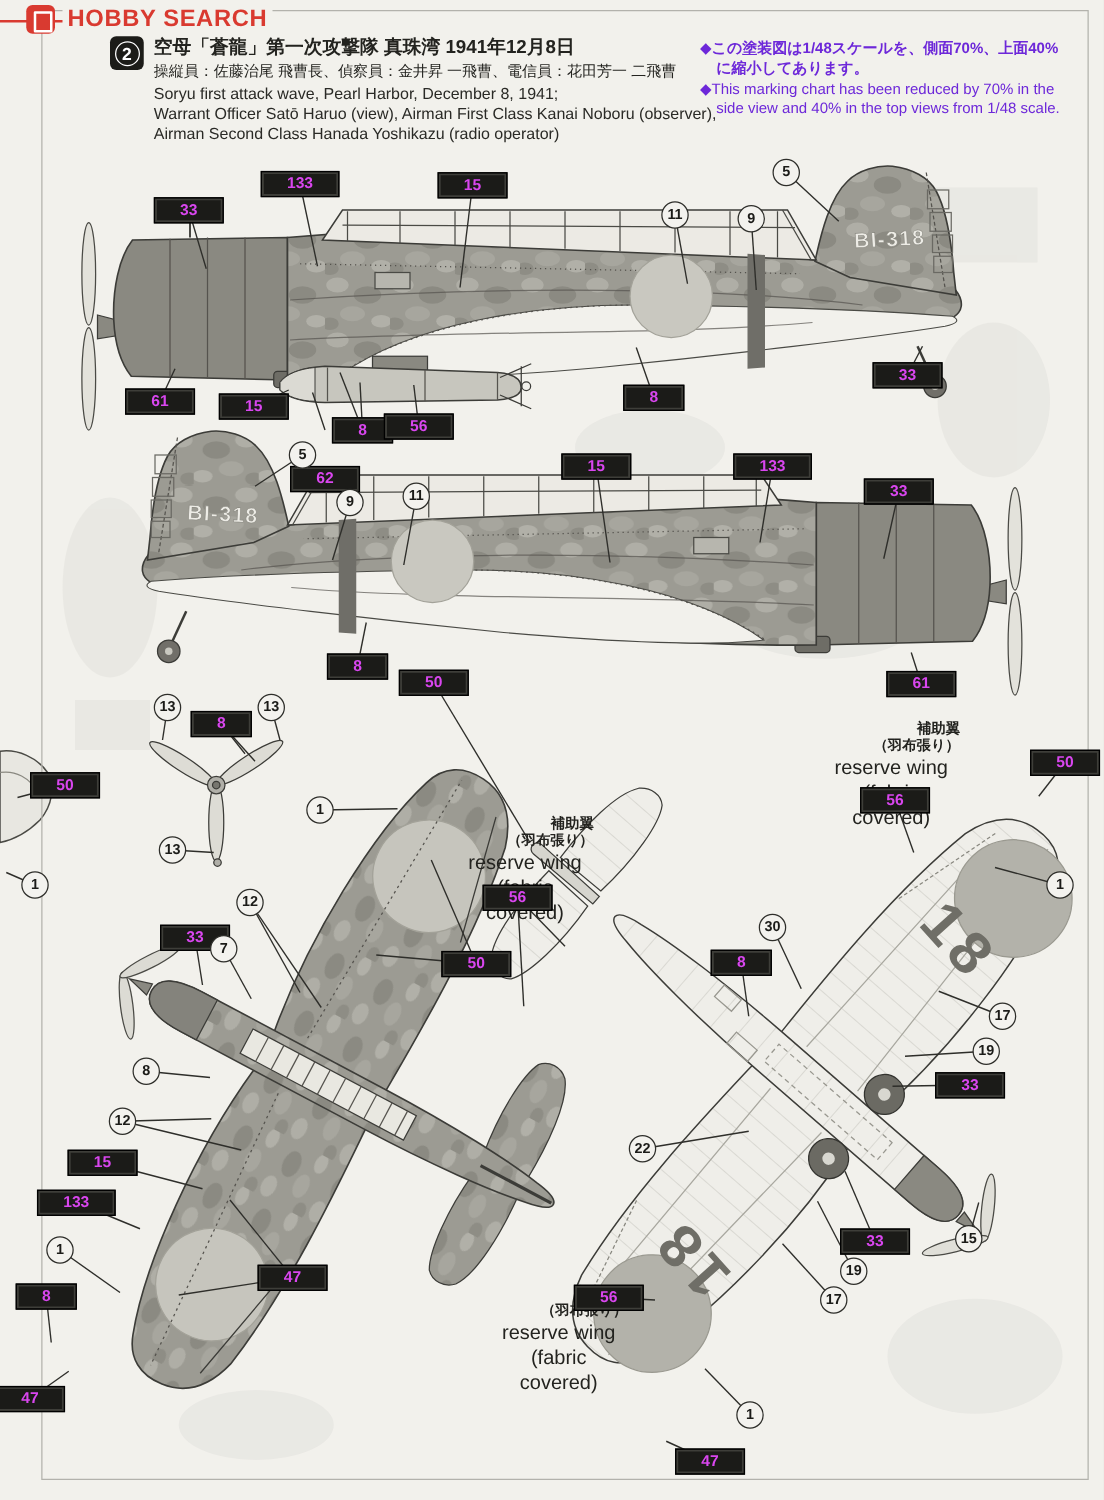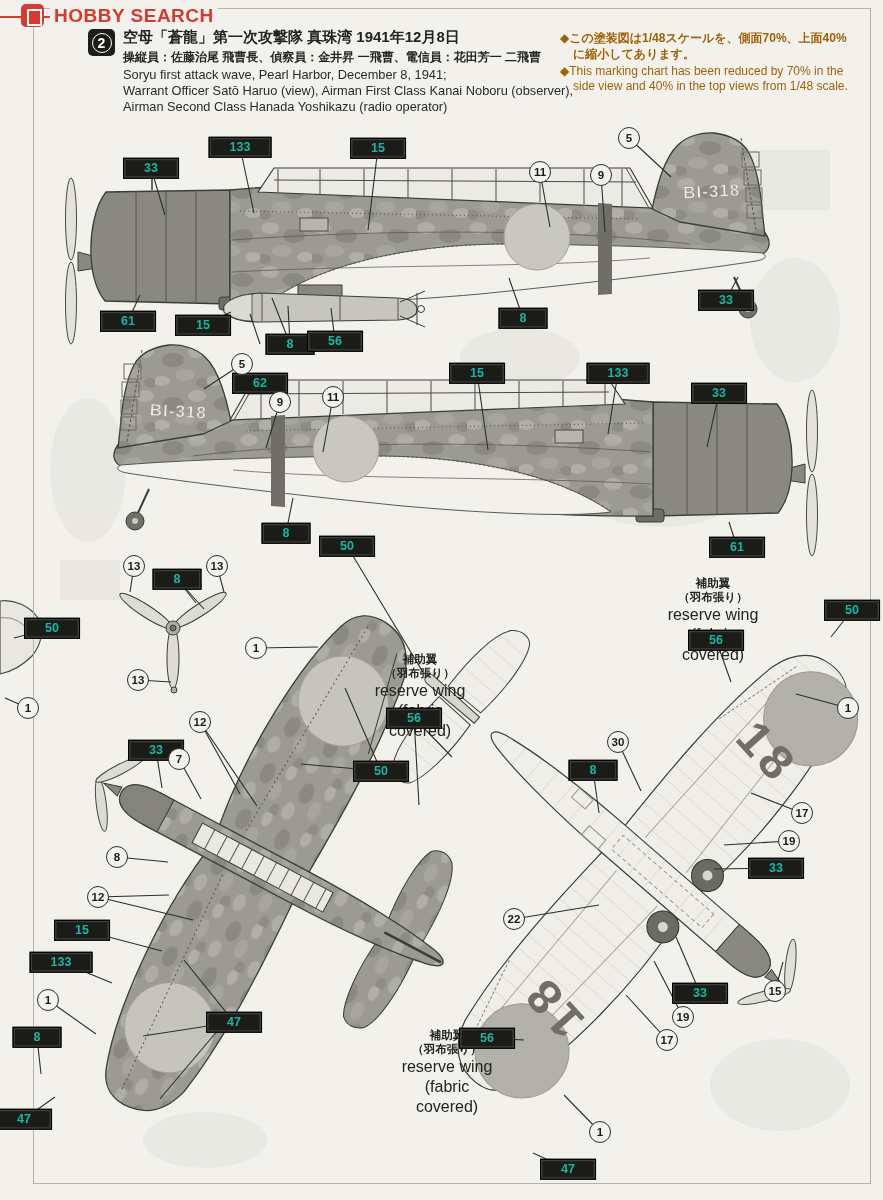--- a/index.html
+++ b/index.html
@@ -22,35 +22,35 @@
   #logo .mark i{position:absolute;left:6px;top:5px;width:11px;height:13px;
                 border:2px solid #fff;border-radius:1px;}
   #logo .txt{position:absolute;left:50px;top:1px;font-size:19px;font-weight:bold;
              letter-spacing:.5px;color:#d93a30;background:#f2f1ec;padding:0 4px;white-space:nowrap;}
   
   .stepbadge{position:absolute;left:88px;top:29px;width:27px;height:27px;background:#1c1c18;
              border-radius:5px;}
   .stepbadge b{position:absolute;left:3.5px;top:3.5px;width:18px;height:18px;border:1.6px solid #fff;
                border-radius:50%;color:#fff;font-size:14px;line-height:18px;text-align:center;display:block;}
   .t-jp{position:absolute;left:123px;top:28px;font-size:15px;font-weight:bold;white-space:nowrap;}
-  .t-crew{position:absolute;left:123px;top:49px;font-size:12px;font-weight:bold;white-space:nowrap;}
+  .t-crew{position:absolute;left:123px;top:49px;font-size:12px;font-weight:normal;white-space:nowrap;}
   .t-en{position:absolute;left:123px;font-size:12.8px;white-space:nowrap;color:#2a2a26;}
-  .note{position:absolute;left:560px;font-size:12px;white-space:nowrap;color:#a16207;}
+  .note{position:absolute;left:560px;font-size:12px;white-space:nowrap;color:#6d28d9;}
   .note.jp{font-weight:bold;}
   .ind{padding-left:13px;}
   
   .rwlabel{position:absolute;width:110px;text-align:center;line-height:1.25;color:#23231f;z-index:5;}
-  .rwlabel .jp{font-size:11.5px;font-weight:bold;display:block;}
+  .rwlabel .jp{font-size:11.5px;font-weight:bold;display:block;text-align:right;}
   .rwlabel .en{font-size:16px;display:block;}
   #rw1{left:365px;top:652px;}
   #rw2{left:658px;top:576px;}
   #rw3{left:392px;top:1028px;}
   
   .callout{position:absolute;transform:translate(-50%,-50%);z-index:6;}
-  .co-sq{background:#1b1b18;color:#14b8a6;font-size:12.5px;font-weight:bold;line-height:1;
+  .co-sq{background:#1b1b18;color:#d946ef;font-size:12.5px;font-weight:bold;line-height:1;
          padding:3px 20px 3px;border:1px solid #000;box-shadow:inset 0 0 0 1.5px #3e3e39;}
   .co-c{background:#f3f2ee;color:#1b1b18;border:1.4px solid #2e2e2a;border-radius:50%;
         width:20px;height:20px;font-size:11.5px;font-weight:bold;line-height:20px;text-align:center;}
 </style>
 </head>
 <body>
 
 <div id="page">
   <div id="frame"></div>
 

